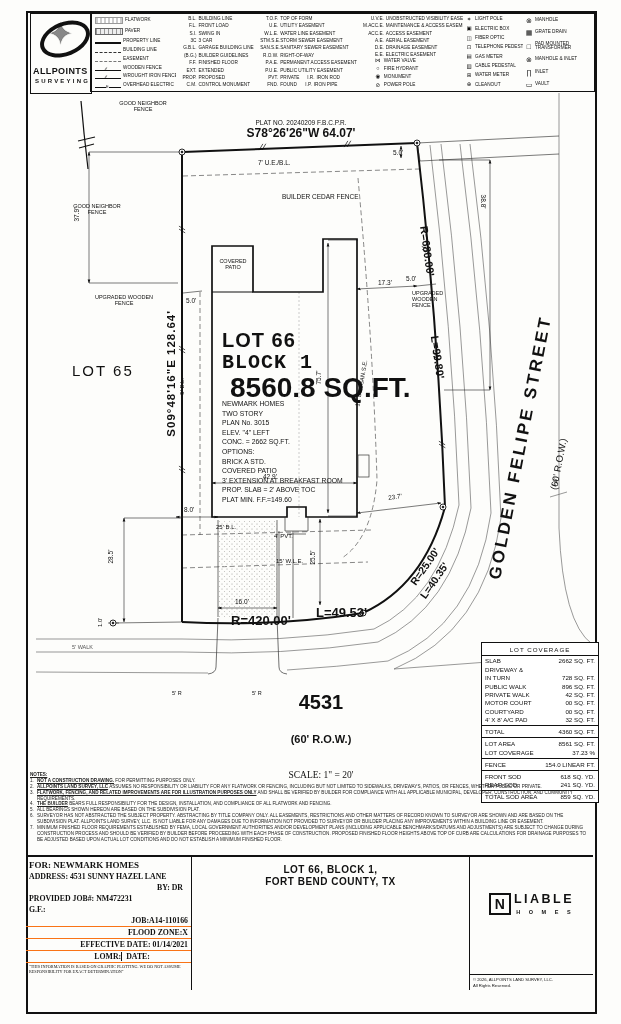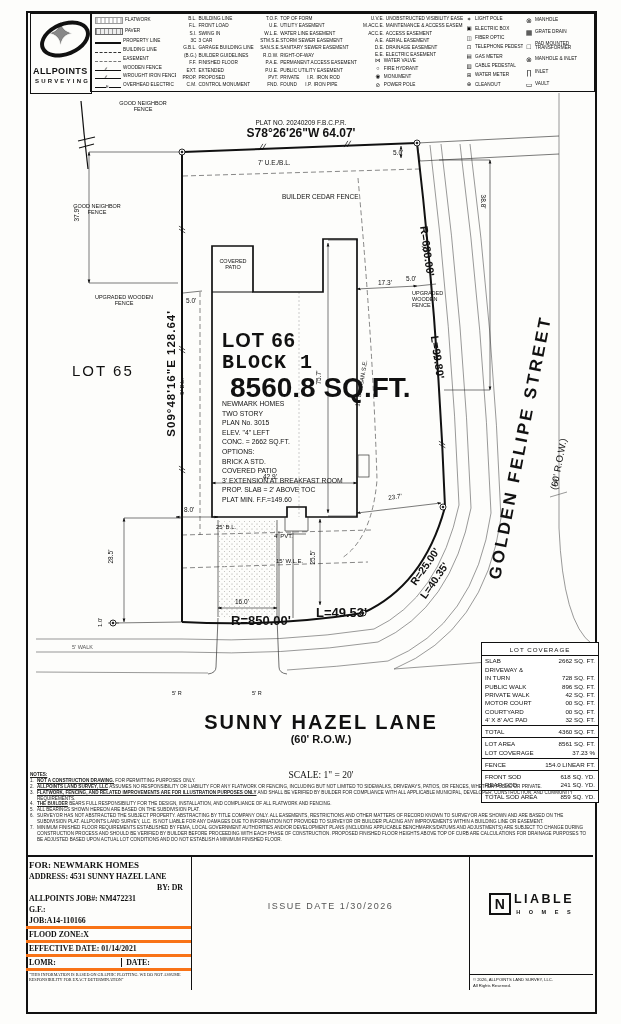--- a/index.html
+++ b/index.html
@@ -70,21 +70,21 @@
   
   .notes{left:4px;top:679px;width:558px;font-size:4.6px;line-height:1.28;color:#222;}
   .note-item{display:flex;}
   .note-num{width:7px;flex:none;}
   .note-lead{font-weight:bold;text-decoration:underline;}
   
   .bottom{left:26px;top:855px;width:567px;height:133px;border-top:2px solid #111;display:flex;}
   .info{width:166px;border-right:1.5px solid #111;font-family:"Liberation Serif",serif;
         font-size:7.8px;font-weight:bold;box-sizing:border-box;}
   .irow{padding:1px 3px;}
-  .ibord{border-bottom:3px solid #f97316;}
+  .ibord{border-bottom:1px solid #f97316;text-align:right;}
   .legal{width:277px;box-sizing:border-box;text-align:center;padding-top:7px;
          font-size:10px;font-weight:bold;letter-spacing:.5px;line-height:12px;}
   .issue{margin-top:36px;font-weight:normal;font-size:9px;color:#555;letter-spacing:1.5px;}
   .brand{width:124px;border-left:1.5px solid #111;position:relative;box-sizing:border-box;}
   .nm{display:flex;justify-content:center;align-items:flex-start;gap:3px;margin-top:36px;}
   .nm-n{width:18px;height:18px;border:2.5px solid #111;font-weight:bold;font-size:14px;
         display:flex;align-items:center;justify-content:center;}
   .nm-name{font-size:12.5px;font-weight:bold;letter-spacing:2.5px;line-height:1;}
   .nm-homes{font-size:5.5px;font-weight:bold;letter-spacing:3.5px;text-align:right;margin-top:3px;}
   .copy{position:absolute;left:0;right:0;bottom:0;border-top:1px solid #111;font-size:4.2px;
@@ -563,29 +563,29 @@
     <div class="lab" style="left:158px;top:413px;">8.0'</div>
     <div class="lab" style="left:190px;top:431px;font-size:6px;">25' B.L.</div>
     <div class="lab" style="left:248px;top:440px;font-size:6px;">4' PVT.</div>
     <div class="lab" style="left:250px;top:465px;font-size:6px;">15' W.L.E.</div>
     <div class="lab" style="left:280px;top:461px;transform:rotate(-90deg);">25.5'</div>
     <div class="lab" style="left:362px;top:400px;transform:rotate(-8deg);">23.7'</div>
     <div class="lab" style="left:78px;top:460px;transform:rotate(-90deg);">28.5'</div>
     <div class="lab" style="left:70px;top:526px;font-size:6px;transform:rotate(-90deg);">1.0'</div>
     <div class="lab" style="left:524px;top:386px;font-size:6px;transform:rotate(-75deg);">1.0'</div>
     <div class="lab" style="left:209px;top:505px;">16.0'</div>
-    <div class="lab b" style="left:205px;top:521px;font-size:13px;">R=850.00'</div>
+    <div class="lab b" style="left:205px;top:521px;font-size:13px;">R=420.00'</div>
     <div class="lab b" style="left:290px;top:513px;font-size:13px;">L=49.53'</div>
     <div class="lab b" style="left:378px;top:468px;font-size:10.5px;transform:rotate(-55deg);">R=25.00'</div>
     <div class="lab b" style="left:388px;top:482px;font-size:10.5px;transform:rotate(-55deg);">L=40.35'</div>
     <div class="lab tiny" style="left:46px;top:551px;color:#555;">5' WALK</div>
     <div class="lab tiny" style="left:146px;top:597px;">5' R</div>
     <div class="lab tiny" style="left:226px;top:597px;">5' R</div>
 
-    <div class="lab c b" style="left:140px;top:618px;width:310px;font-size:20px;letter-spacing:2px;">SUNNY HAZEL LANE</div>
+    <div class="lab c b" style="left:140px;top:598px;width:310px;font-size:20px;">4531</div>
     <div class="lab c b" style="left:140px;top:640px;width:310px;font-size:11px;">(60' R.O.W.)</div>
     <div class="lab c serif" style="left:140px;top:677px;width:310px;font-size:9.5px;">SCALE: 1" = 20'</div>
 
     <div class="abs cov">
       <div class="cov-title">LOT COVERAGE</div>
       <div class="cov-row">
           <span>SLAB</span>
           <span>2662 SQ. FT.</span>
         </div>
       <div class="cov-row">
@@ -686,34 +686,35 @@
           </div>
         </div>
     </div>
   </div>
 
   <div class="abs bottom">
     <div class="info">
       <div class="irow" style="font-size:9px;padding-top:3px;">FOR:  NEWMARK HOMES</div>
       <div class="irow">ADDRESS: 4531 SUNNY HAZEL LANE</div>
       <div class="irow" style="text-align:right;padding-right:8px;">BY: DR</div>
-      <div class="irow">ALLPOINTS JOB#: NM472231</div>
+      <div class="irow">PROVIDED JOB#: NM472231</div>
       <div class="irow">G.F.:</div>
       <div class="irow ibord">JOB:A14-110166</div>
       <div class="irow ibord">FLOOD ZONE:X</div>
       <div class="irow ibord">EFFECTIVE DATE: 01/14/2021</div>
       <div class="irow ibord" style="display:flex;">
         <span style="width:58%;border-right:1px solid #111;">LOMR:</span>
         <span style="padding-left:4px;">DATE:</span>
       </div>
       <div class="irow" style="font-size:4.2px;font-weight:normal;line-height:1.3;">"THIS INFORMATION IS BASED ON GRAPHIC PLOTTING.  WE DO NOT ASSUME RESPONSIBILITY FOR EXACT DETERMINATION"</div>
     </div>
 
     <div class="legal">
-      <div class="issue">ISSUE DATE 1/30/2026</div>
+      <div>LOT 66, BLOCK 1,</div>
+      <div>FORT BEND COUNTY, TX</div>
     </div>
 
     <div class="brand">
       <div class="nm">
         <div class="nm-n">N</div>
         <div>
           <div class="nm-name">LIABLE</div>
           <div class="nm-homes">H O M E S</div>
         </div>
       </div>

